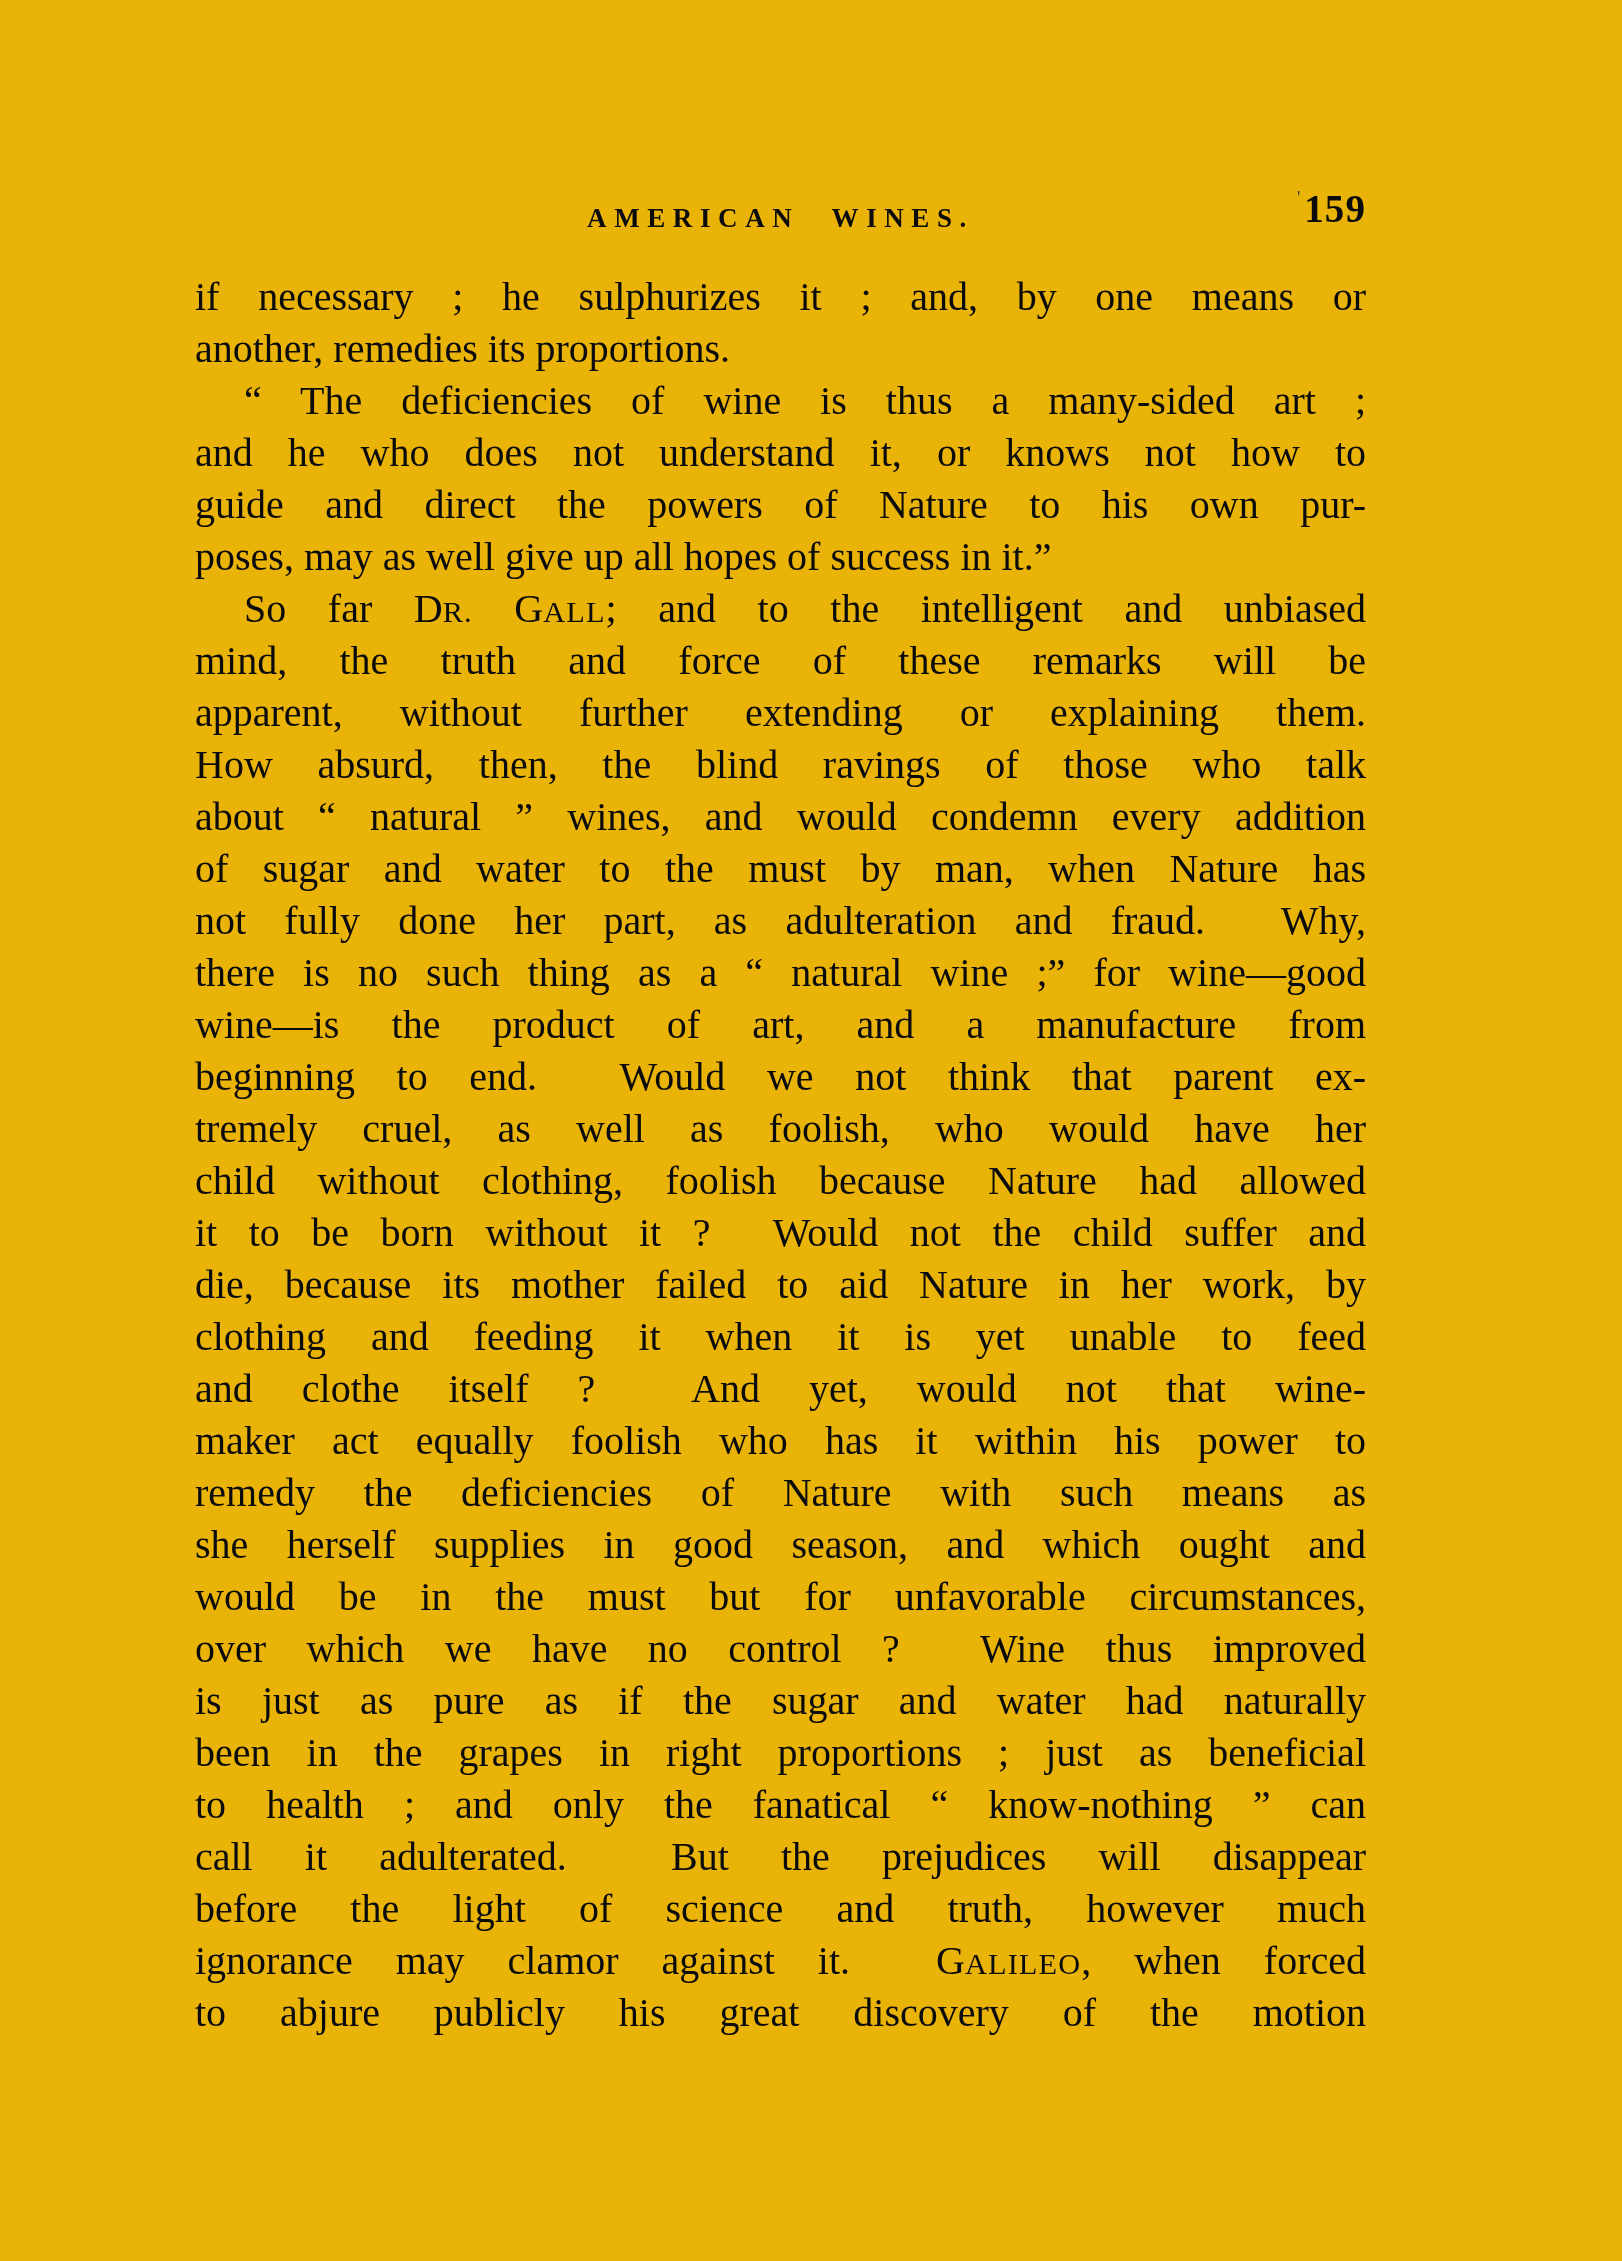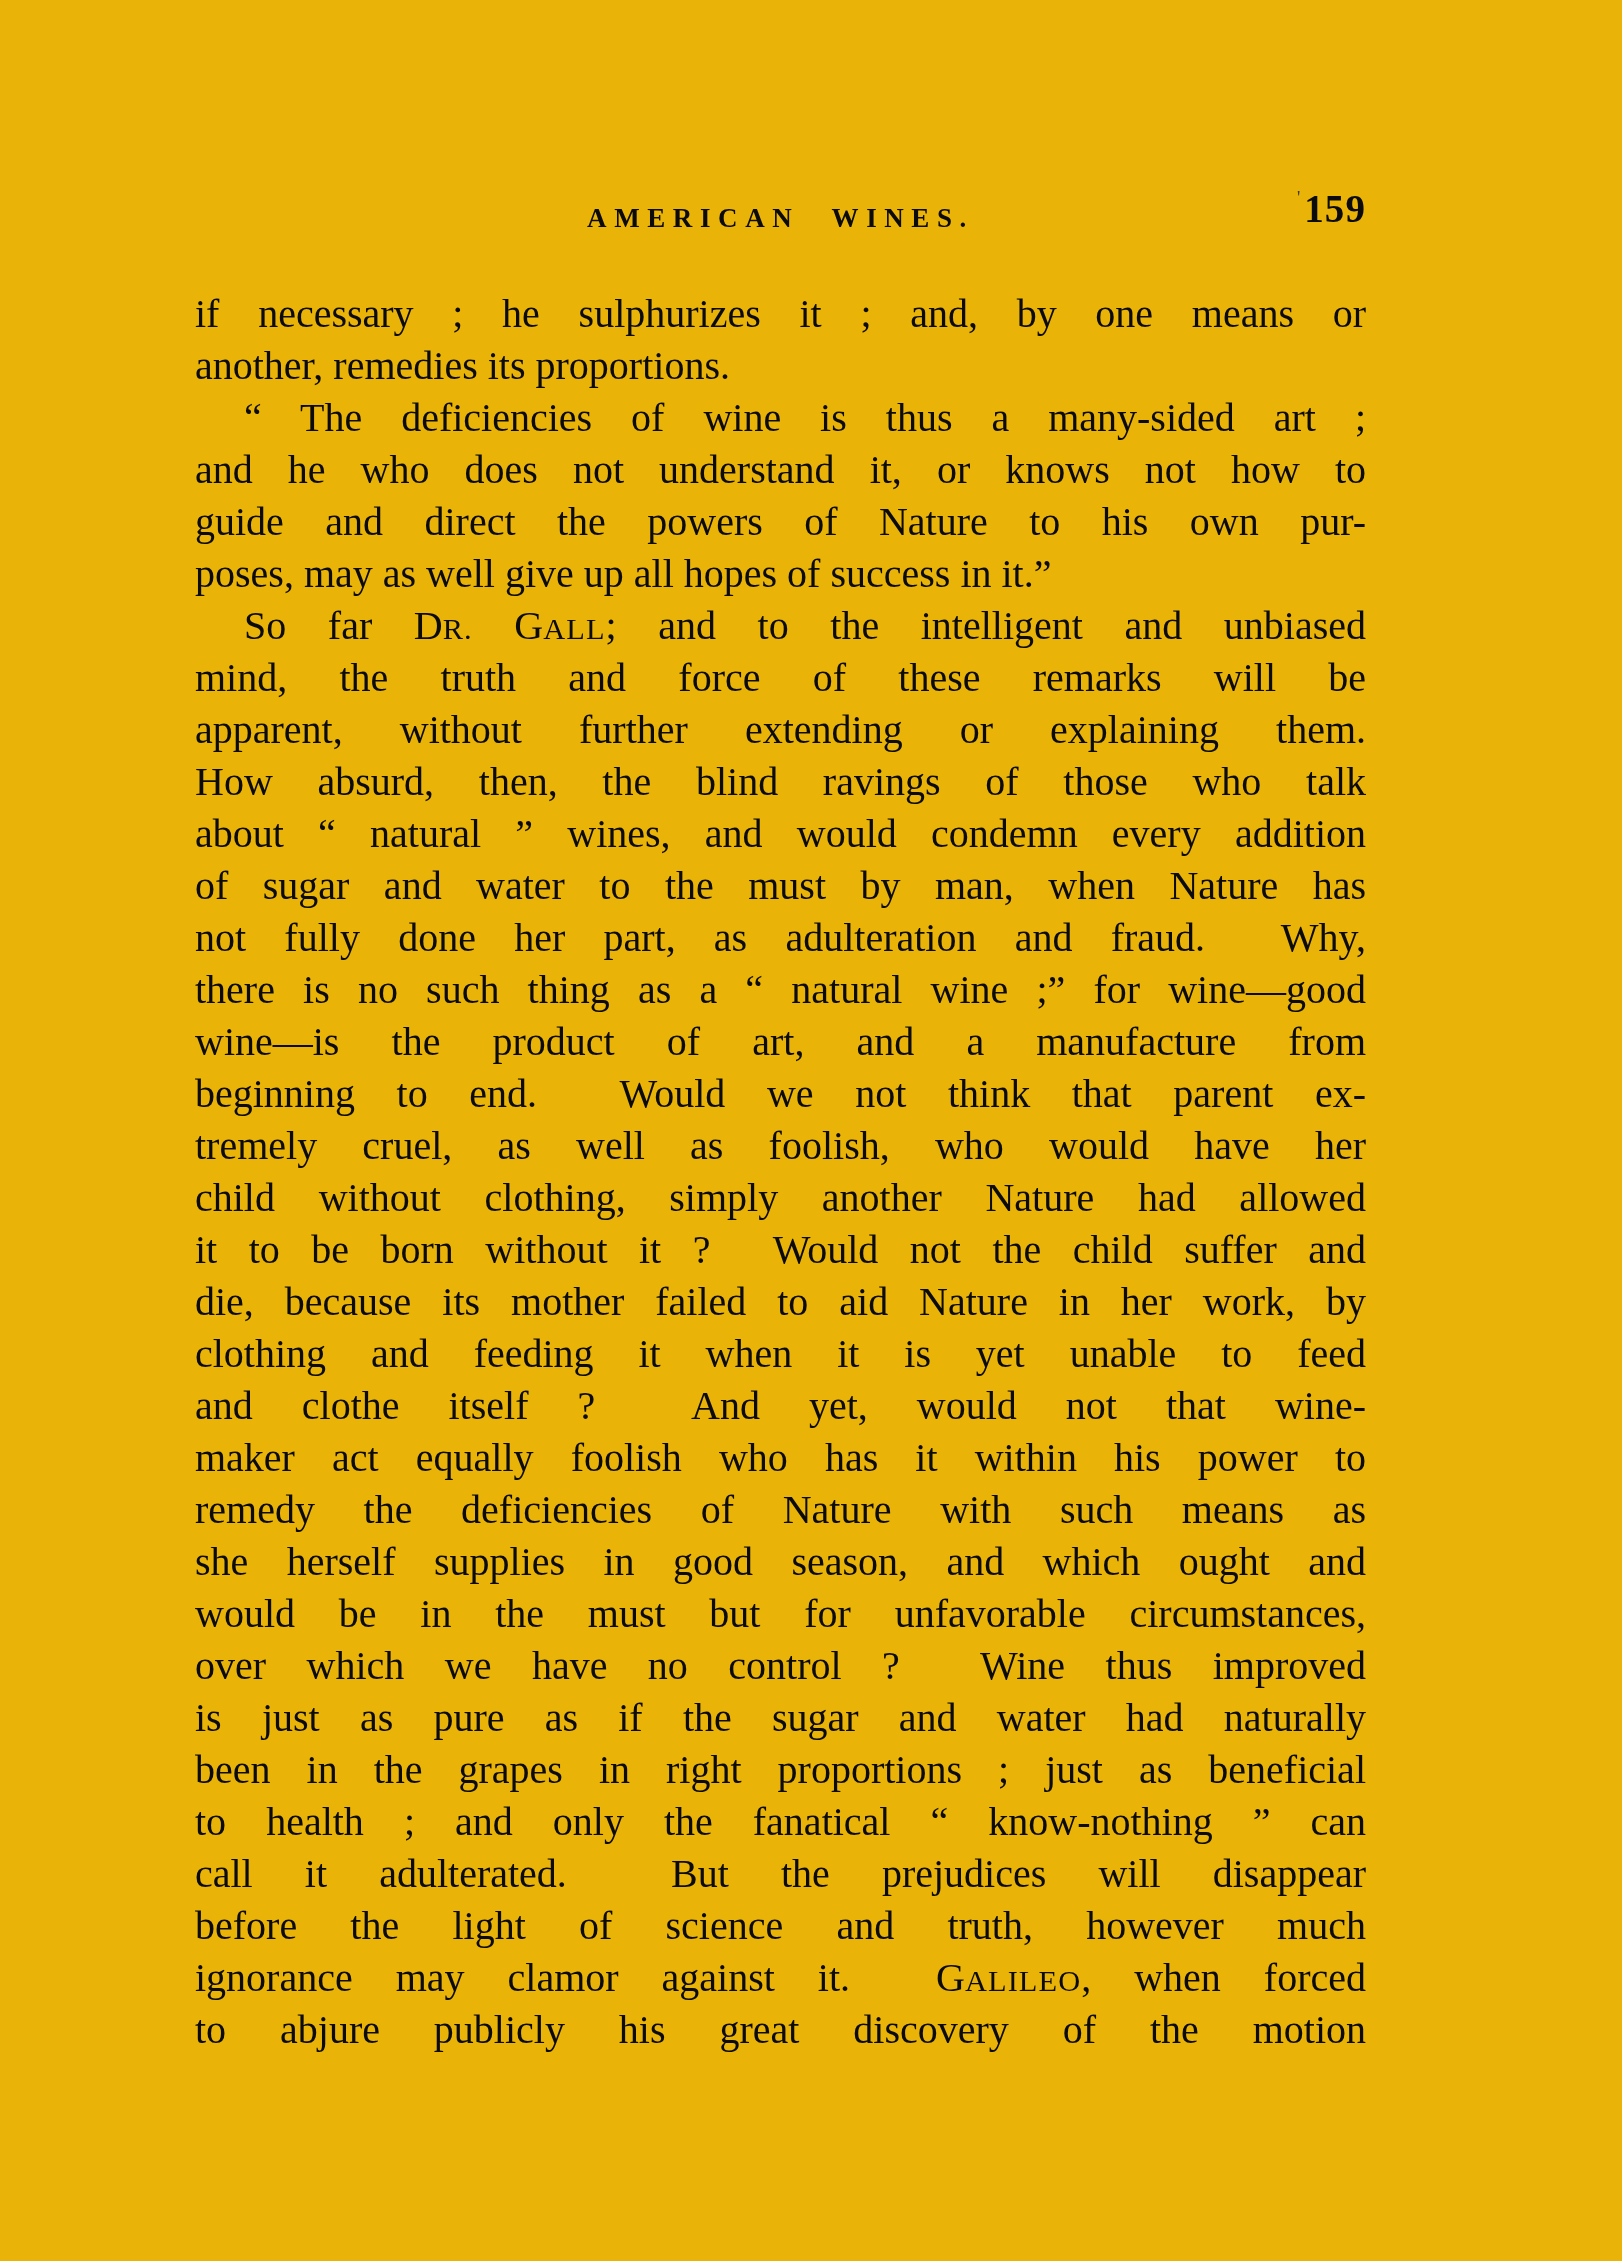--- a/index.html
+++ b/index.html
@@ -16,21 +16,21 @@
   .running-head{
     position:absolute;left:50%;top:13px;transform:translateX(-50%);
     font-size:27px;font-weight:700;letter-spacing:7.6px;word-spacing:18.3px;
     white-space:nowrap;
   }
   .page-number{
     position:absolute;right:0;top:-4.3px;
     font-size:39px;font-weight:700;letter-spacing:1.1px;white-space:nowrap;
   }
   .pn-tick{font-size:18.3px;font-weight:400;color:#3c3c3c;vertical-align:17.3px;margin-right:2.7px;}
-  .page-body{margin-top:48px;}
+  .page-body{margin-top:31px;}
   .line{
     height:52px;line-height:52px;
     font-size:40px;
     text-align:justify;text-align-last:justify;
     overflow:hidden;
     white-space:normal;
   }
   .line::after{content:"";display:inline-block;width:100%;height:0;}
   .line.no-justify{text-align:left;text-align-last:left;}
   .line.no-justify::after{content:none;}
@@ -57,21 +57,21 @@
         <div class="line"><span>mind, the truth and force of these remarks will be</span></div>
         <div class="line"><span>apparent, without further extending or explaining them.</span></div>
         <div class="line"><span>How absurd, then, the blind ravings of those who talk</span></div>
         <div class="line"><span>about “ natural ” wines, and would condemn every addition</span></div>
         <div class="line"><span>of sugar and water to the must by man, when Nature has</span></div>
         <div class="line"><span>not fully done her part, as adulteration and fraud.&nbsp; Why,</span></div>
         <div class="line"><span>there is no such thing as a “ natural wine ;” for wine—good</span></div>
         <div class="line"><span>wine—is the product of art, and a manufacture from</span></div>
         <div class="line"><span>beginning to end.&nbsp; Would we not think that parent ex-</span></div>
         <div class="line"><span>tremely cruel, as well as foolish, who would have her</span></div>
-        <div class="line"><span>child without clothing, simply another Nature had allowed</span></div>
+        <div class="line"><span>child without clothing, foolish because Nature had allowed</span></div>
         <div class="line"><span>it to be born without it ?&nbsp; Would not the child suffer and</span></div>
         <div class="line"><span>die, because its mother failed to aid Nature in her work, by</span></div>
         <div class="line"><span>clothing and feeding it when it is yet unable to feed</span></div>
         <div class="line"><span>and clothe itself ?&nbsp; And yet, would not that wine-</span></div>
         <div class="line"><span>maker act equally foolish who has it within his power to</span></div>
         <div class="line"><span>remedy the deficiencies of Nature with such means as</span></div>
         <div class="line"><span>she herself supplies in good season, and which ought and</span></div>
         <div class="line"><span>would be in the must but for unfavorable circumstances,</span></div>
         <div class="line"><span>over which we have no control ?&nbsp; Wine thus improved</span></div>
         <div class="line"><span>is just as pure as if the sugar and water had naturally</span></div>

